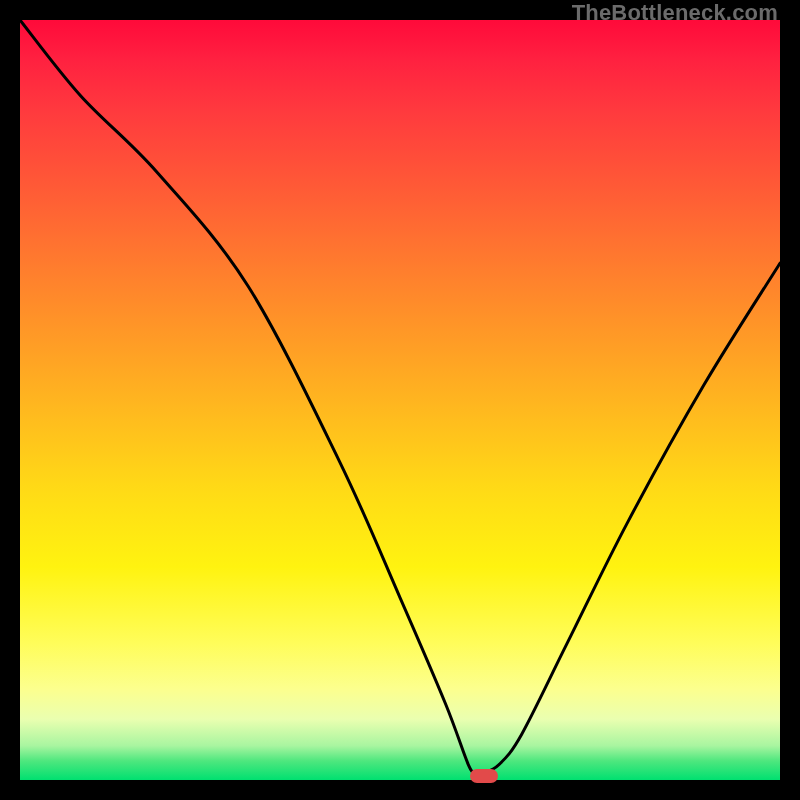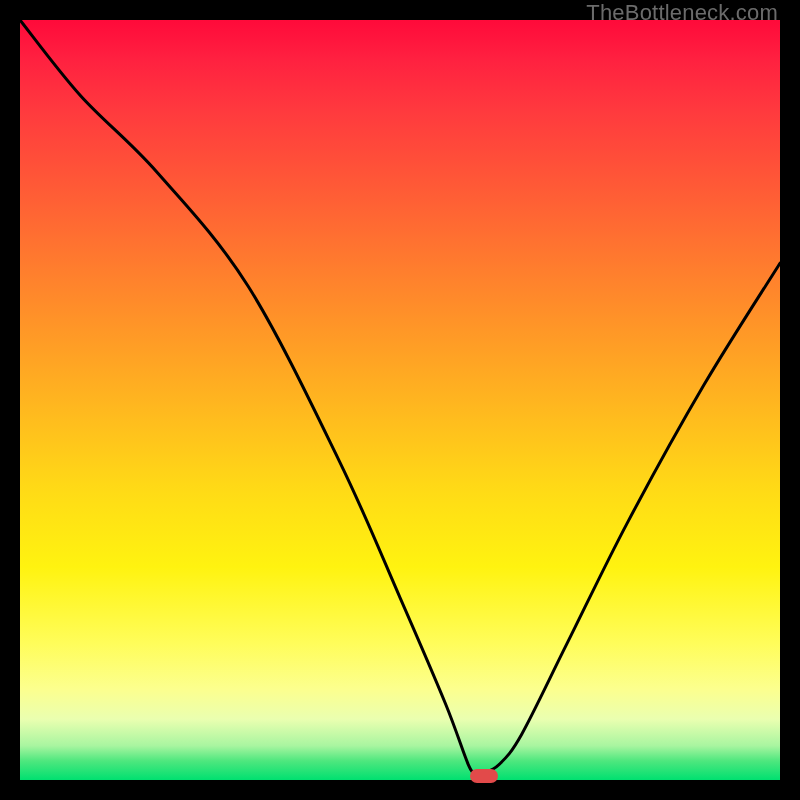--- a/index.html
+++ b/index.html
@@ -39,21 +39,21 @@
       #4ee77e 97.5%,
       #00e070 100%
     );
   }
   .attribution {
     position: absolute;
     top: 0px;
     right: 22px;
     color: #6b6b6b;
     font-size: 22px;
-    font-weight: 400;
+    font-weight: 700;
     letter-spacing: 0.2px;
   }
   svg.curve {
     position: absolute;
     left: 0;
     top: 0;
     width: 760px;
     height: 760px;
   }
   .marker {

